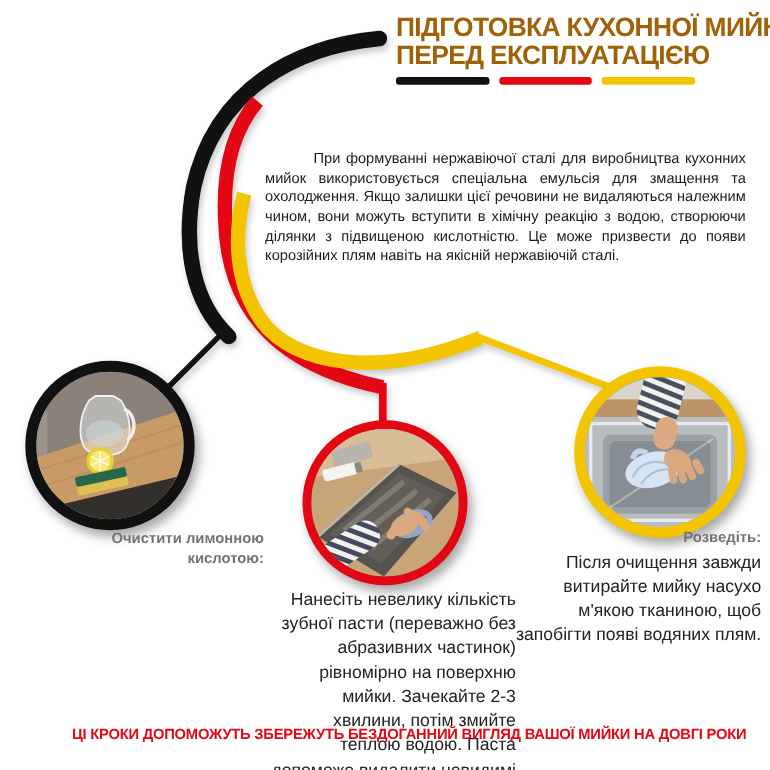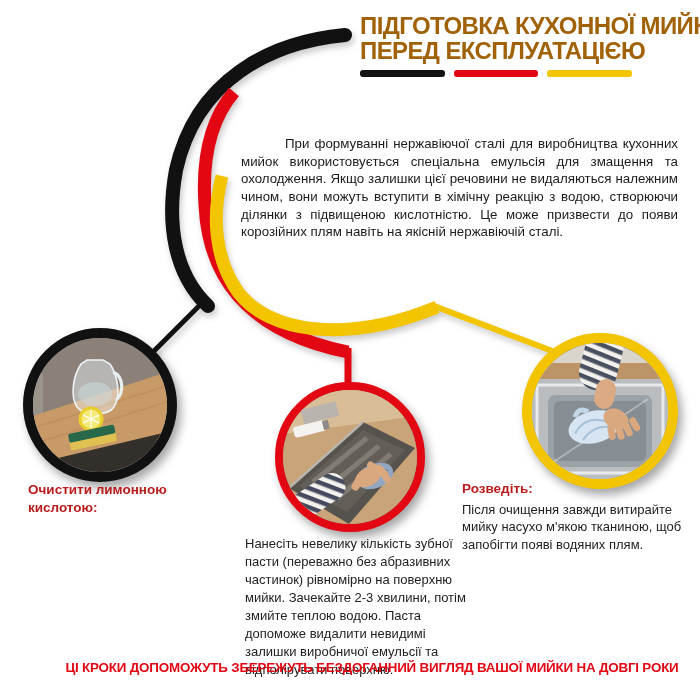--- a/index.html
+++ b/index.html
@@ -35,22 +35,22 @@
   .intro p{margin:0 0 13px 0;text-indent:44px;}
   
   .photo-circle{position:absolute;border-radius:50%;box-sizing:border-box;
     overflow:hidden;background:#888;box-shadow:4px 6px 10px rgba(0,0,0,.35);}
   .photo-circle svg{display:block;width:100%;height:100%;}
   .circle1{left:23px;top:328px;width:154px;height:154px;border:10px solid var(--c-black);}
   .circle2{left:275px;top:382px;width:150px;height:150px;border:8px solid var(--c-red);}
   .circle3{left:522px;top:333px;width:156px;height:156px;border:10px solid var(--c-yellow);}
   
   .step{position:absolute;color:#222;}
-  .step h3{margin:0 0 3px 0;font-size:13.5px;line-height:1.3;color:#b91c1c;}
-  .step p{margin:0;font-size:13px;line-height:1.38;}
+  .step h3{margin:0 0 3px 0;font-size:13.5px;line-height:1.3;color:#737373;text-align:right;}
+  .step p{margin:0;font-size:16px;line-height:1.38;text-align:right;}
   .step1{left:28px;top:481px;width:212px;}
   .step2{left:245px;top:535px;width:224px;}
   .step3{left:462px;top:480px;width:230px;}
   
   .footer-note{position:absolute;left:42px;top:660px;width:660px;
     text-align:center;font-weight:bold;font-size:13.4px;letter-spacing:-0.2px;
     color:var(--c-red);text-transform:uppercase;}
 </style>
 </head>
 <body>

